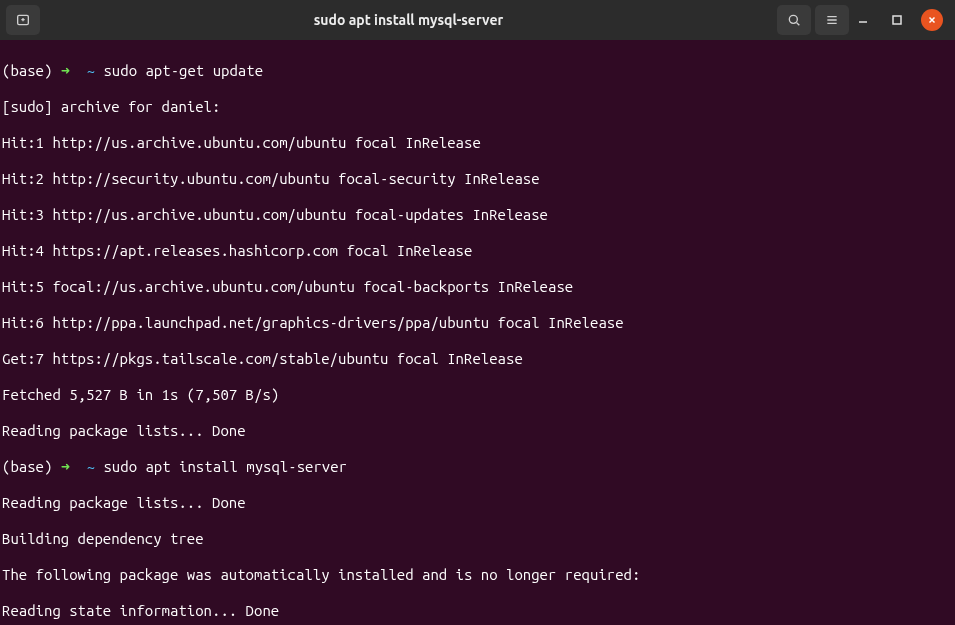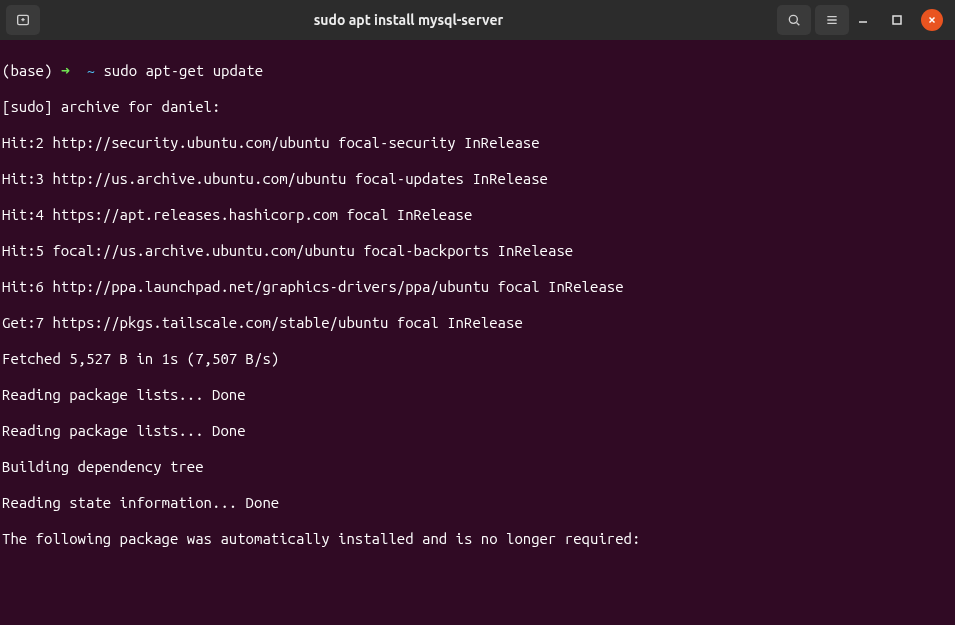--- a/index.html
+++ b/index.html
@@ -118,32 +118,34 @@
       <svg viewBox="0 0 12 12" stroke="#fff" stroke-width="1.8">
           <path d="M3 3l6 6M9 3l-6 6"></path>
         </svg>
     </div>
   </div>
 </div>
 
 <div class="terminal">
 <div class="line"><span class="c-base">(base)</span> <span class="c-arrow">➜</span>  <span class="c-tilde">~</span> <span>sudo apt-get update</span></div>
 <div class="line">[sudo] archive for daniel:</div>
+<div class="line">Hit:1 http://us.archive.ubuntu.com/ubuntu focal InRelease</div>
 <div class="line">Hit:2 http://security.ubuntu.com/ubuntu focal-security InRelease</div>
 <div class="line">Hit:3 http://us.archive.ubuntu.com/ubuntu focal-updates InRelease</div>
 <div class="line">Hit:4 https://apt.releases.hashicorp.com focal InRelease</div>
 <div class="line">Hit:5 focal://us.archive.ubuntu.com/ubuntu focal-backports InRelease</div>
 <div class="line">Hit:6 http://ppa.launchpad.net/graphics-drivers/ppa/ubuntu focal InRelease</div>
 <div class="line">Get:7 https://pkgs.tailscale.com/stable/ubuntu focal InRelease</div>
 <div class="line">Fetched 5,527 B in 1s (7,507 B/s)</div>
 <div class="line">Reading package lists... Done</div>
+<div class="line"><span class="c-base">(base)</span> <span class="c-arrow">➜</span>  <span class="c-tilde">~</span> <span>sudo apt install mysql-server</span></div>
 <div class="line">Reading package lists... Done</div>
 <div class="line">Building dependency tree</div>
+<div class="line">The following package was automatically installed and is no longer required:</div>
 <div class="line">Reading state information... Done</div>
-<div class="line">The following package was automatically installed and is no longer required:</div>
 
 
 
 
 
 
 
 
 
 

